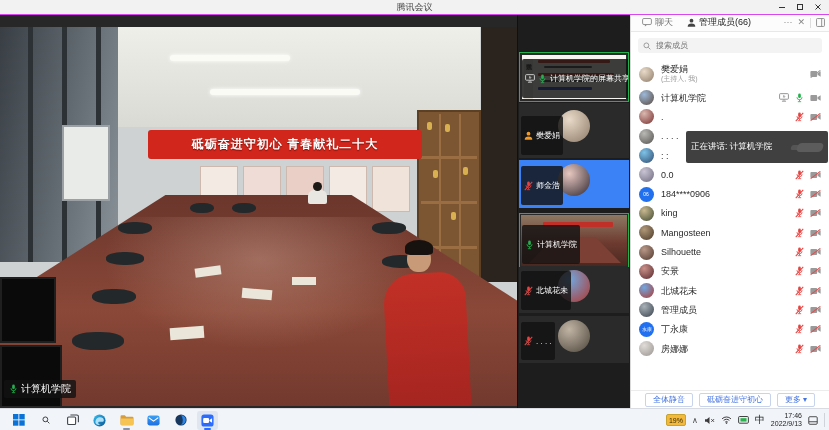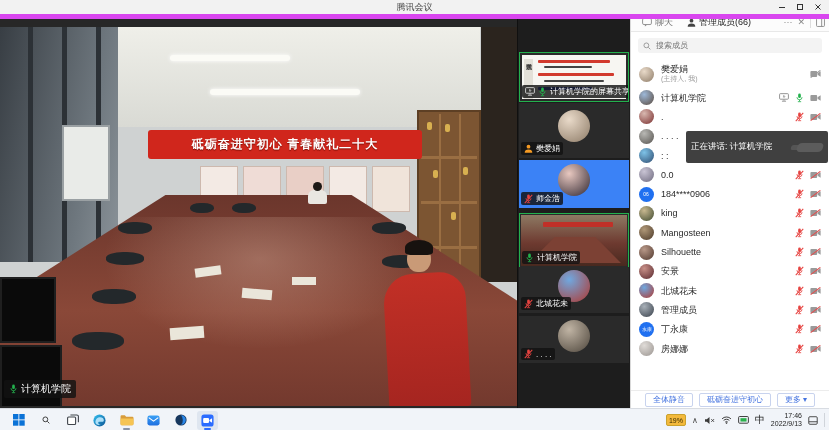--- a/index.html
+++ b/index.html
@@ -1,20 +1,20 @@
 <!DOCTYPE html>
 <html><head>
 <meta charset="utf-8">
 <style>
   html,body{margin:0;padding:0;background:#000;}
   .screen{position:relative;width:829px;height:430px;overflow:hidden;
     font-family:"Liberation Sans","DejaVu Sans",sans-serif;background:#272727;}
   
   .titlebar{position:absolute;left:0;top:0;width:829px;height:14px;background:#f2f2f2;
-    border-bottom:5px solid #d946ef;z-index:30;}
+    border-bottom:1px solid #d946ef;z-index:30;}
   .titlebar .ttl{position:absolute;left:0;right:0;top:1px;text-align:center;font-size:9px;color:#444;}
   .winctl{position:absolute;right:2px;top:0;height:14px;display:flex;align-items:center;}
   .winctl .wbtn{width:18px;height:14px;display:flex;align-items:center;justify-content:center;color:#333;}
   
   .stage{position:absolute;left:0;top:14px;width:517px;height:394px;background:#272727;}
   .video{position:absolute;left:0;top:13px;width:517px;height:379px;background:#cfd2d2;overflow:hidden;}
   .v-ceil{position:absolute;left:100px;top:0;width:380px;height:100px;
     background:linear-gradient(180deg,#efefe9,#d9dad4);}
   .v-lamp{position:absolute;height:6px;background:#fbfbf6;border-radius:3px;box-shadow:0 0 4px #fff;}
   .v-left-dark{position:absolute;left:0;top:0;width:118px;height:235px;
@@ -48,21 +48,21 @@
   .v-man-head{position:absolute;left:407px;top:218px;width:24px;height:27px;border-radius:50% 50% 45% 45%;background:#c99a77;}
   .v-man-hair{position:absolute;left:405px;top:213px;width:28px;height:15px;border-radius:50% 50% 20% 20%;background:#17120f;}
   .chip{position:absolute;display:flex;align-items:center;gap:3px;background:rgba(18,18,18,.82);
     color:#fff;padding:2px 5px;border-radius:2px;white-space:nowrap;}
   .video-label{left:4px;bottom:8px;font-size:10px;}
   
   .strip{position:absolute;left:517px;top:14px;width:113px;height:394px;background:#1d1d1d;border-left:1px solid #101010;box-sizing:border-box;}
   .thumb{position:absolute;left:1px;width:110px;background:#2a2a2a;overflow:hidden;box-sizing:border-box;}
   .thumb.active{border:1px solid #23b14d;}
   .t-av{position:absolute;left:50%;top:42%;transform:translate(-50%,-50%);width:32px;height:32px;border-radius:50%;}
-  .t-chip{left:2px;bottom:3px;font-size:8px;max-width:104px;overflow:hidden;padding:1px 3px;}
+  .t-chip{left:2px;bottom:3px;font-size:8px;max-width:104px;overflow:hidden;padding:14px 3px;}
   .doc{position:absolute;inset:2px;background:#f7f6f2;}
   .doc .vstrip{position:absolute;left:2px;top:4px;width:9px;height:40px;background:#e3e0d8;
     writing-mode:vertical-rl;font-size:6px;color:#333;line-height:9px;}
   .doc .ln{position:absolute;height:3px;border-radius:1px;}
   .vroom-scene{position:absolute;inset:1px;background:linear-gradient(180deg,#8d7963 0%,#6e3a30 55%,#48291f 100%);}
   .vroom-banner{position:absolute;left:22px;top:7px;width:70px;height:5px;background:#c03028;border-radius:1px;}
   .vroom-table{position:absolute;left:8px;top:22px;width:92px;height:26px;background:#7c4134;
     clip-path:polygon(28% 0,72% 0,100% 100%,0 100%);}
   
   .panel{position:absolute;left:630px;top:14px;width:199px;height:394px;background:#fff;border-left:1px solid #d9d9d9;box-sizing:border-box;}
@@ -79,22 +79,22 @@
     font-family:"Liberation Sans","DejaVu Sans",sans-serif;}
   .member-list{position:absolute;left:0;top:46px;width:100%;height:331px;overflow:hidden;}
   .m-row{display:flex;align-items:center;padding:0 8px;height:19.3px;box-sizing:border-box;}
   .m-row.host{height:28px;}
   .m-av{width:15px;height:15px;border-radius:50%;flex:0 0 15px;display:flex;align-items:center;justify-content:center;overflow:hidden;}
   .m-av span{color:#fff;font-size:9px;transform:scale(.55);white-space:nowrap;}
   .m-name-wrap{margin-left:7px;display:flex;flex-direction:column;line-height:10px;min-width:0;}
   .m-name{font-size:9px;color:#2a2a2a;white-space:nowrap;}
   .m-sub{font-size:7px;color:#9b9b9b;}
   .m-icons{margin-left:auto;display:flex;align-items:center;gap:6px;}
-  .toast{position:absolute;left:55px;right:1px;top:117px;height:32px;background:#404040;border-radius:2px;
-    display:flex;align-items:center;color:#fff;font-size:8.5px;padding:8px 5px;box-sizing:border-box;z-index:5;}
+  .toast{position:absolute;left:55px;right:1px;top:117px;height:17px;background:#404040;border-radius:2px;
+    display:flex;align-items:center;color:#fff;font-size:8.5px;padding:16px 5px;box-sizing:border-box;z-index:5;}
   .toast .blob{margin-left:auto;width:26px;height:9px;background:#5c5c5c;border-radius:4px;
     transform:skewX(-18deg);box-shadow:-8px 0 0 -2px #555;}
   .panel-footer{position:absolute;left:0;bottom:0;width:100%;height:17px;border-top:1px solid #ececec;background:#fff;
     display:flex;align-items:center;justify-content:center;gap:6px;z-index:6;}
   .pf-btn{border:1px solid #c8d3ee;background:#fff;color:#4574e0;font-size:8px;border-radius:2px;
     padding:1px 7px;line-height:10px;font-family:inherit;}
   
   .taskbar{position:absolute;left:0;top:408px;width:829px;height:22px;background:#f1f4f9;border-top:1px solid #d8dce2;
     display:flex;align-items:center;z-index:40;}
   .tb-apps{display:flex;align-items:center;gap:6px;padding-left:8px;}

